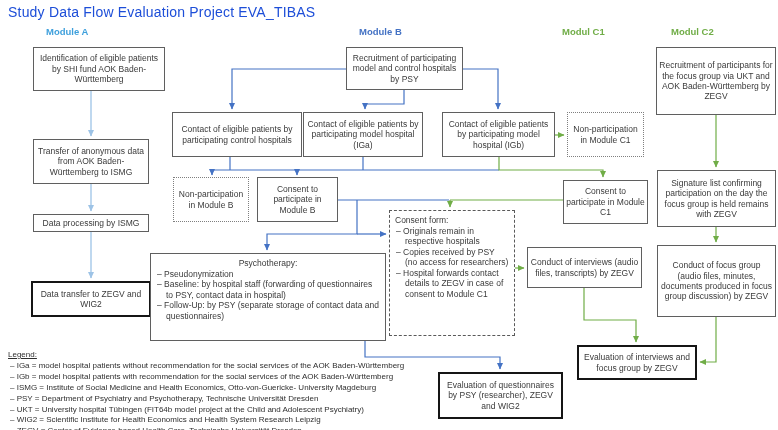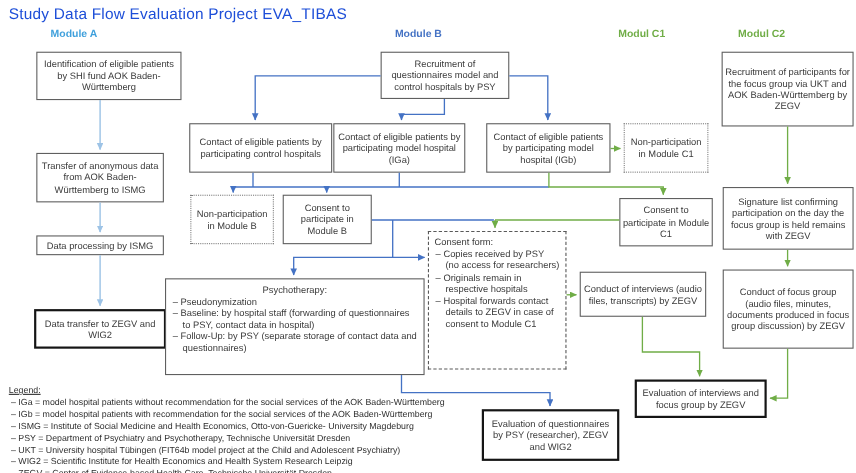--- a/index.html
+++ b/index.html
@@ -54,21 +54,21 @@
       <span>Transfer of anonymous data from AOK Baden-Württemberg to ISMG</span>
     </div>
   <div class="box" style="left:33px;top:214px;width:116px;height:18px">
       <span>Data processing by ISMG</span>
     </div>
   <div class="box bold" style="left:31px;top:281px;width:120px;height:36px">
       <span>Data transfer to ZEGV and WIG2</span>
     </div>
 
   <div class="box" style="left:346px;top:47px;width:117px;height:43px">
-      <span>Recruitment of questionnaires model and control hospitals by PSY</span>
+      <span>Recruitment of participating model and control hospitals by PSY</span>
     </div>
   <div class="box" style="left:172px;top:112px;width:130px;height:45px">
       <span>Contact of eligible patients by participating control hospitals</span>
     </div>
   <div class="box" style="left:303px;top:112px;width:120px;height:45px">
       <span>Contact of eligible patients by participating model hospital (IGa)</span>
     </div>
   <div class="box" style="left:442px;top:112px;width:113px;height:45px">
       <span>Contact of eligible patients by participating model hospital (IGb)</span>
     </div>
@@ -88,22 +88,22 @@
 
   <div class="box listbox" style="left:150px;top:253px;width:236px;height:88px">
     <div class="list-title">Psychotherapy:</div>
     <div class="li">– Pseudonymization</div>
     <div class="li">– Baseline: by hospital staff (forwarding of questionnaires to PSY, contact data in hospital)</div>
     <div class="li">– Follow-Up: by PSY (separate storage of contact data and questionnaires)</div>
   </div>
 
   <div class="box listbox left-title dashedbig" style="left:389px;top:210px;width:126px;height:126px">
     <div class="list-title">Consent form:</div>
+    <div class="li">– Originals remain in respective hospitals</div>
     <div class="li">– Copies received by PSY (no access for researchers)</div>
-    <div class="li">– Originals remain in respective hospitals</div>
     <div class="li">– Hospital forwards contact details to ZEGV in case of consent to Module C1</div>
   </div>
 
   <div class="box bold" style="left:438px;top:372px;width:125px;height:47px">
       <span>Evaluation of questionnaires by PSY (researcher), ZEGV and WIG2</span>
     </div>
 
   <div class="box" style="left:527px;top:247px;width:115px;height:41px">
       <span>Conduct of interviews (audio files, transcripts) by ZEGV</span>
     </div>

